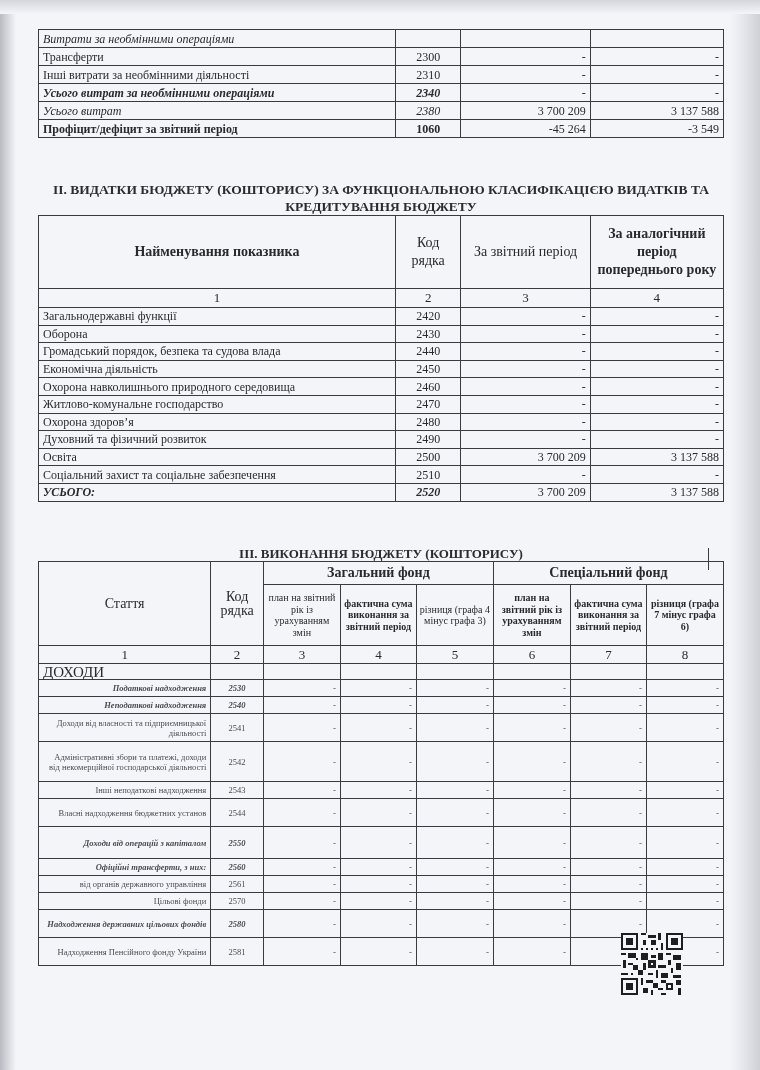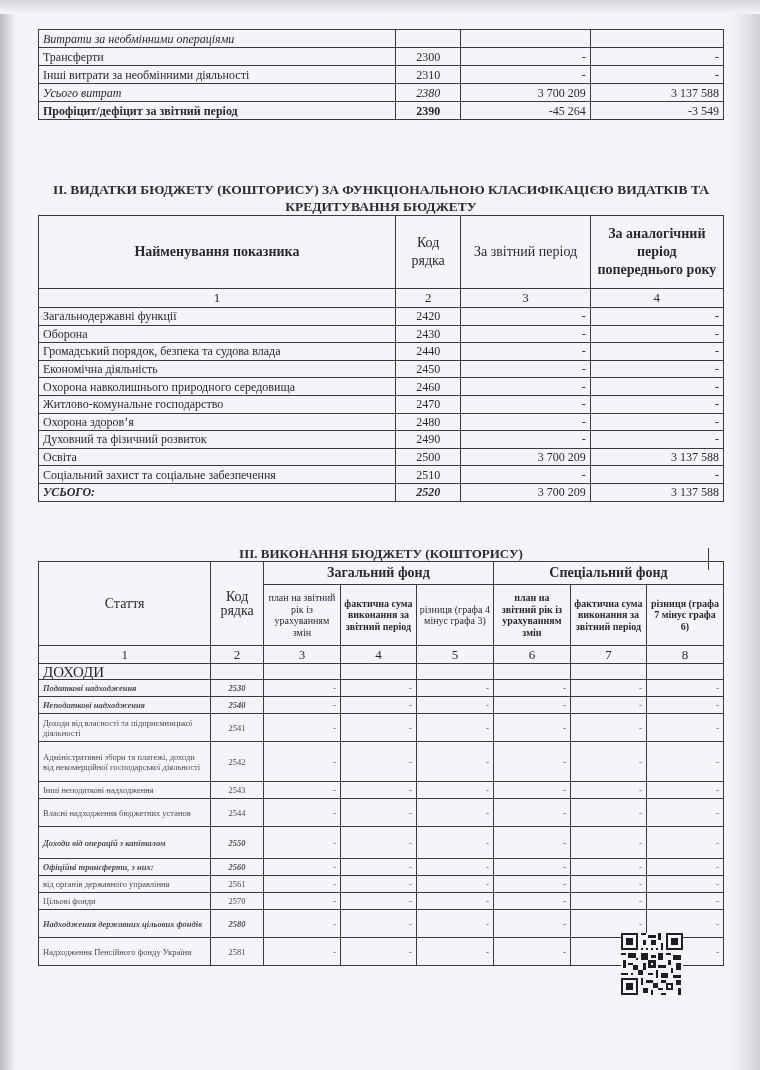--- a/index.html
+++ b/index.html
@@ -46,21 +46,21 @@
   #t3 col.c1 { width:170px; } #t3 col.c2 { width:52px; }
   #t3 col.c3 { width:76px; } #t3 col.c4 { width:75px; } #t3 col.c5 { width:76px; }
   #t3 col.c6 { width:76px; } #t3 col.c7 { width:75px; } #t3 col.c8 { width:76px; }
   #t3 th { font-size:14px; }
   #t3 th.fund { height:22px; font-weight:bold; }
   #t3 th.big { font-weight:normal; font-size:14px; }
   #t3 th.sub { font-size:10px; line-height:11.5px; height:60px; font-weight:normal; padding:0 2px; }
   #t3 th.sub.b { font-weight:bold; }
   #t3 .idx td { height:17px; font-size:13px; }
   #t3 .r td { font-size:8.5px; line-height:10px; color:#4a4a52; }
-  #t3 .r td.name { font-size:8.5px; }
+  #t3 .r td.name { font-size:8.5px;text-align:right; }
   #t3 .r td.code { text-align:center; font-size:8.5px; }
   #t3 .r td.v { text-align:right; font-size:9px; }
   #t3 .sect td { font-size:15px; height:15px; }
 
   .qr { position:absolute; left:621px; top:933px; width:62px; height:62px; }
   .mark { position:absolute; background:#3a3a40; }
 </style>
 </head>
 <body>
 
@@ -88,28 +88,34 @@
         <td class="num">-</td>
         <td class="num">-</td>
       </tr>
       <tr>
         <td class="">Інші витрати за необмінними діяльності</td>
         <td class="ctr ">2310</td>
         <td class="num">-</td>
         <td class="num">-</td>
       </tr>
       <tr>
+        <td class="bi">Усього витрат за необмінними операціями</td>
+        <td class="ctr bi">2340</td>
+        <td class="num">-</td>
+        <td class="num">-</td>
+      </tr>
+      <tr>
         <td class="it">Усього витрат</td>
         <td class="ctr it">2380</td>
         <td class="num">3 700 209</td>
         <td class="num">3 137 588</td>
       </tr>
       <tr>
         <td class="b">Профіцит/дефіцит за звітний період</td>
-        <td class="ctr b">2390</td>
+        <td class="ctr b">1060</td>
         <td class="num">-45 264</td>
         <td class="num">-3 549</td>
       </tr>
     </tbody>
 </table>
 
 <div class="sec-title" style="top:181px;">
   <div>ІІ. ВИДАТКИ БЮДЖЕТУ (КОШТОРИСУ) ЗА ФУНКЦІОНАЛЬНОЮ КЛАСИФІКАЦІЄЮ ВИДАТКІВ ТА</div>
   <div>КРЕДИТУВАННЯ БЮДЖЕТУ</div>
 </div>

